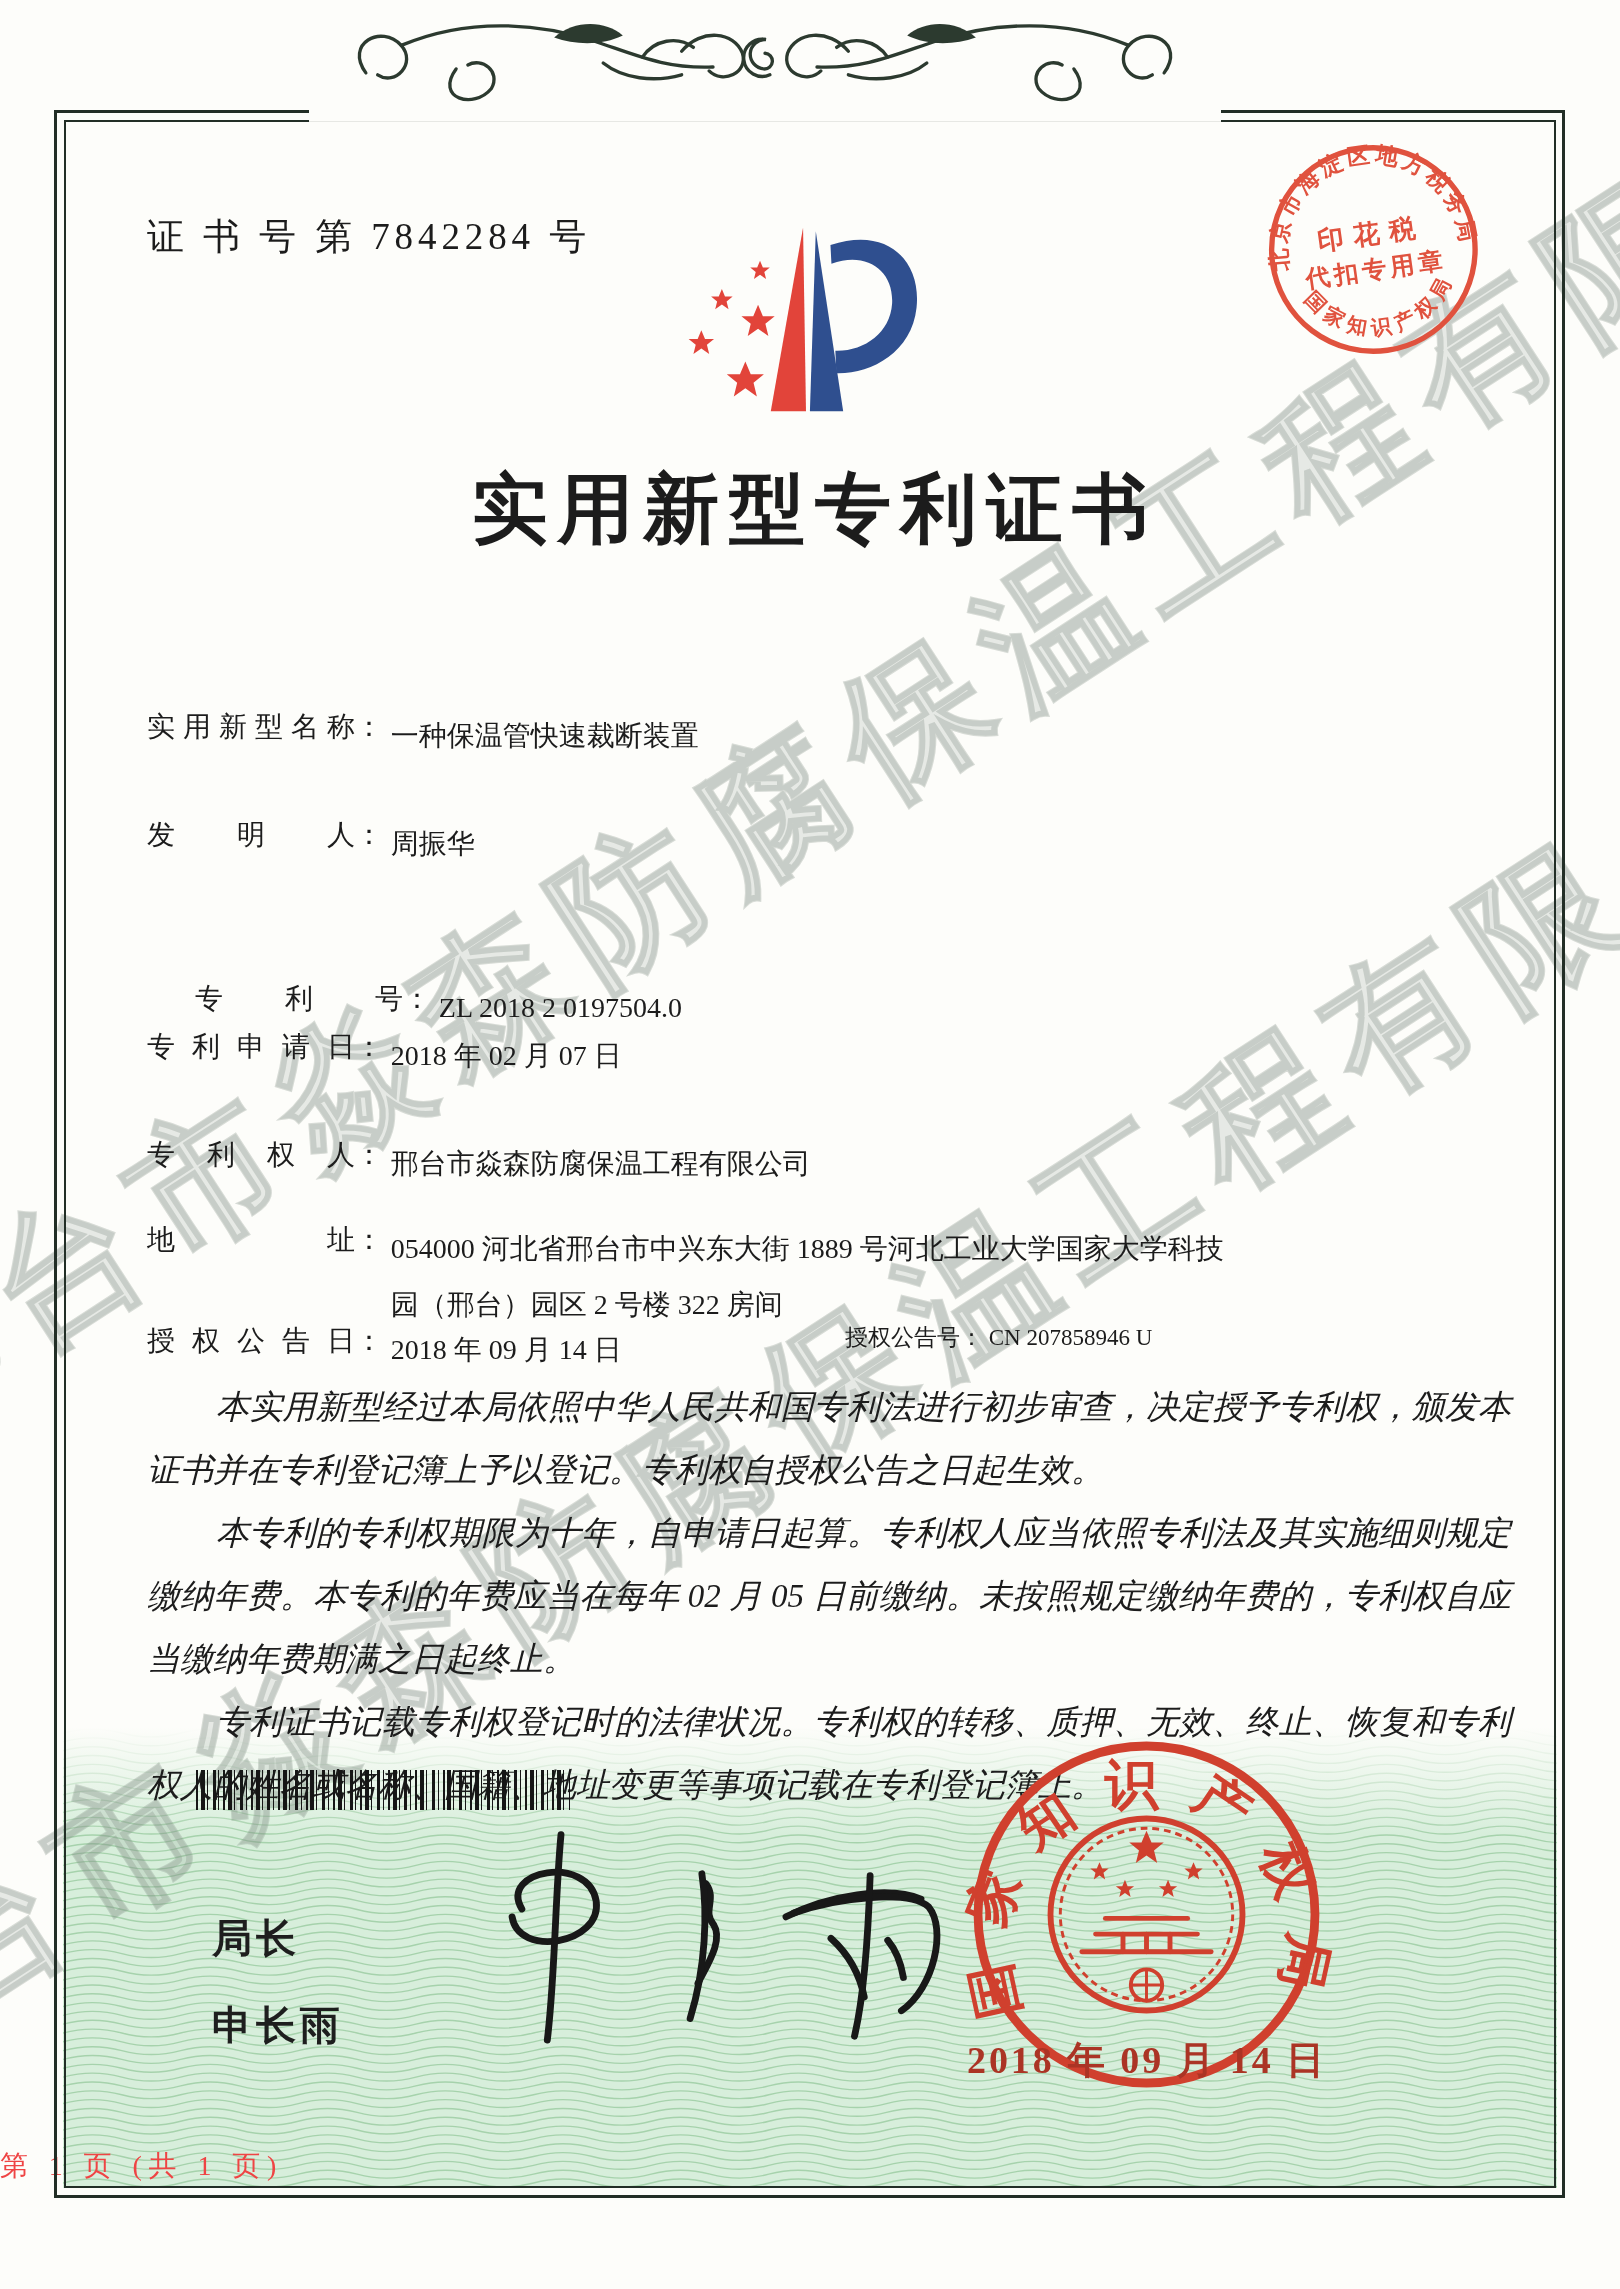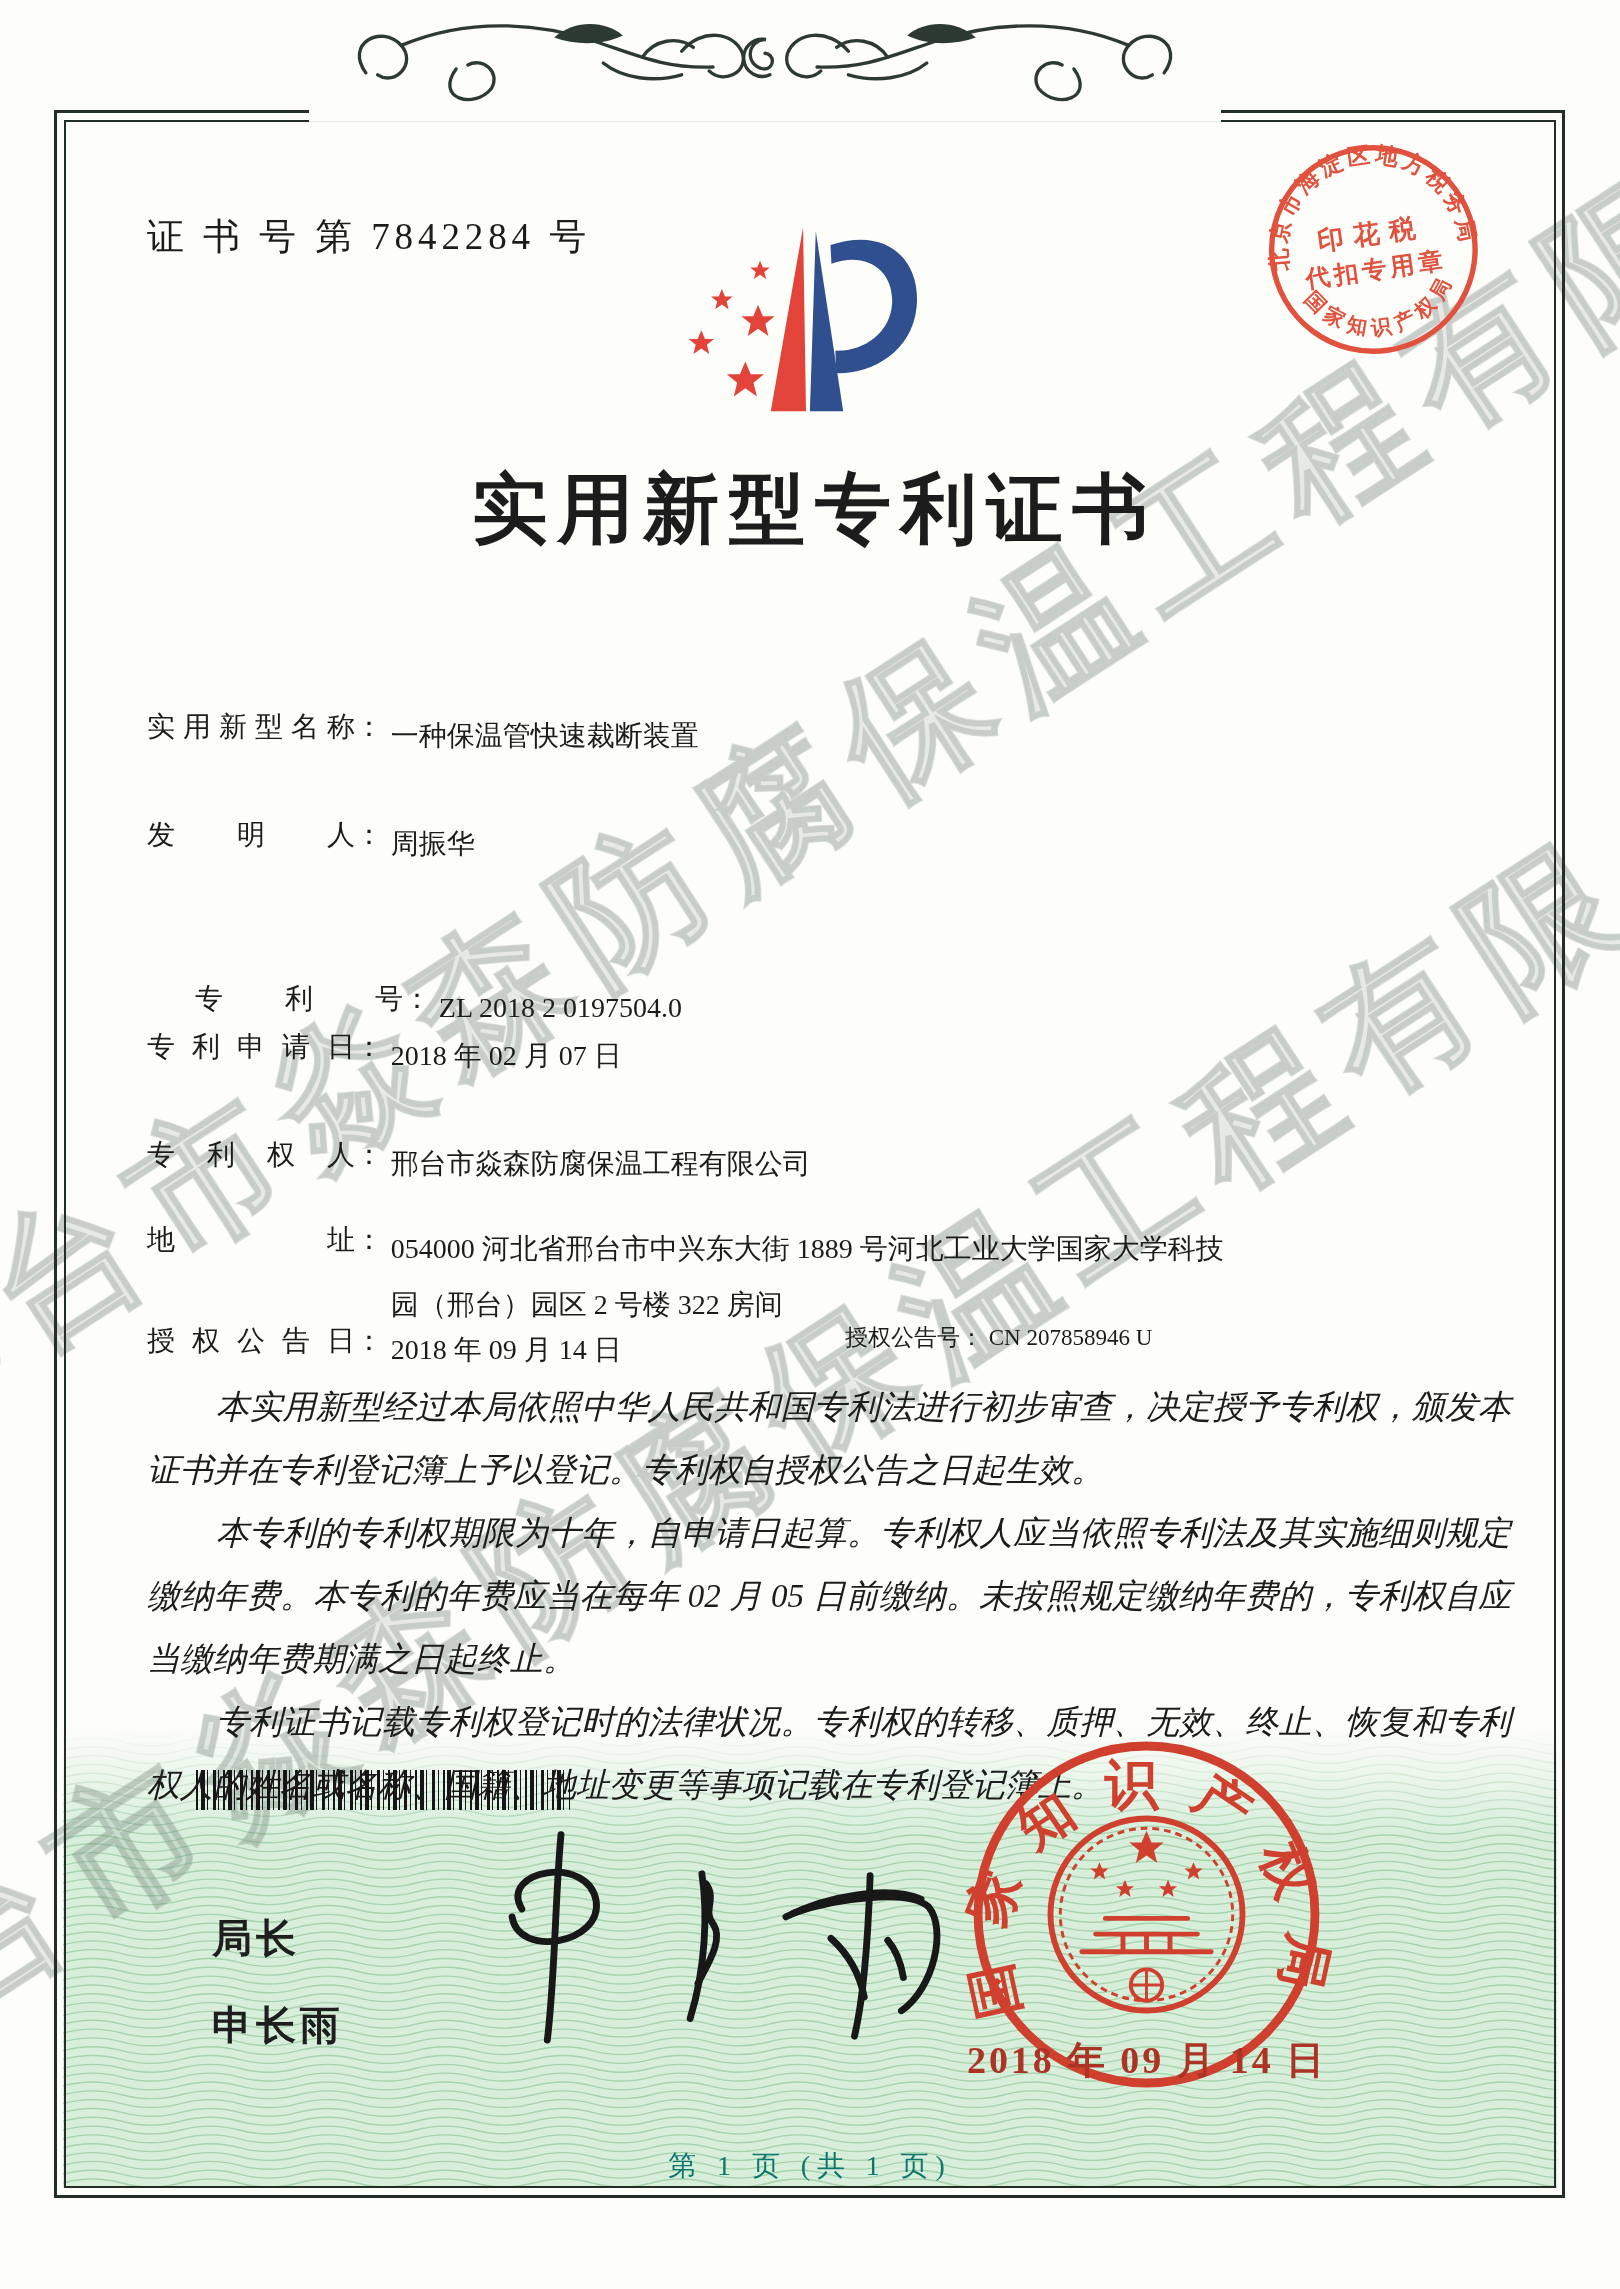--- a/index.html
+++ b/index.html
@@ -100,21 +100,21 @@
   .sig-name  { top:1998px; }
   .signature-svg { position:absolute; z-index:3; left:412px; top:1819px; }
   .office-seal { position:absolute; z-index:5; left:931px; top:1699px; }
   .seal-date {
     position:absolute; z-index:5; left:956px; top:2035px; width:382px;
     text-align:center; font-size:38px; letter-spacing:2.9px;
     color:#ab3425; font-weight:bold;
   }
   .footer {
     position:absolute; z-index:3; left:0; width:100%; top:2147px;
-    text-align:center; font-size:28px; letter-spacing:6.9px; color:#0f766e;
+    text-align:left; font-size:28px; letter-spacing:6.9px; color:#ef4444;
   }
 </style>
 </head>
 <body>
 
 <div class="page">
 
   <div class="watermark wm1">邢台市焱森防腐保温工程有限公司</div>
   <div class="watermark wm2">邢台市焱森防腐保温工程有限公司</div>
 

